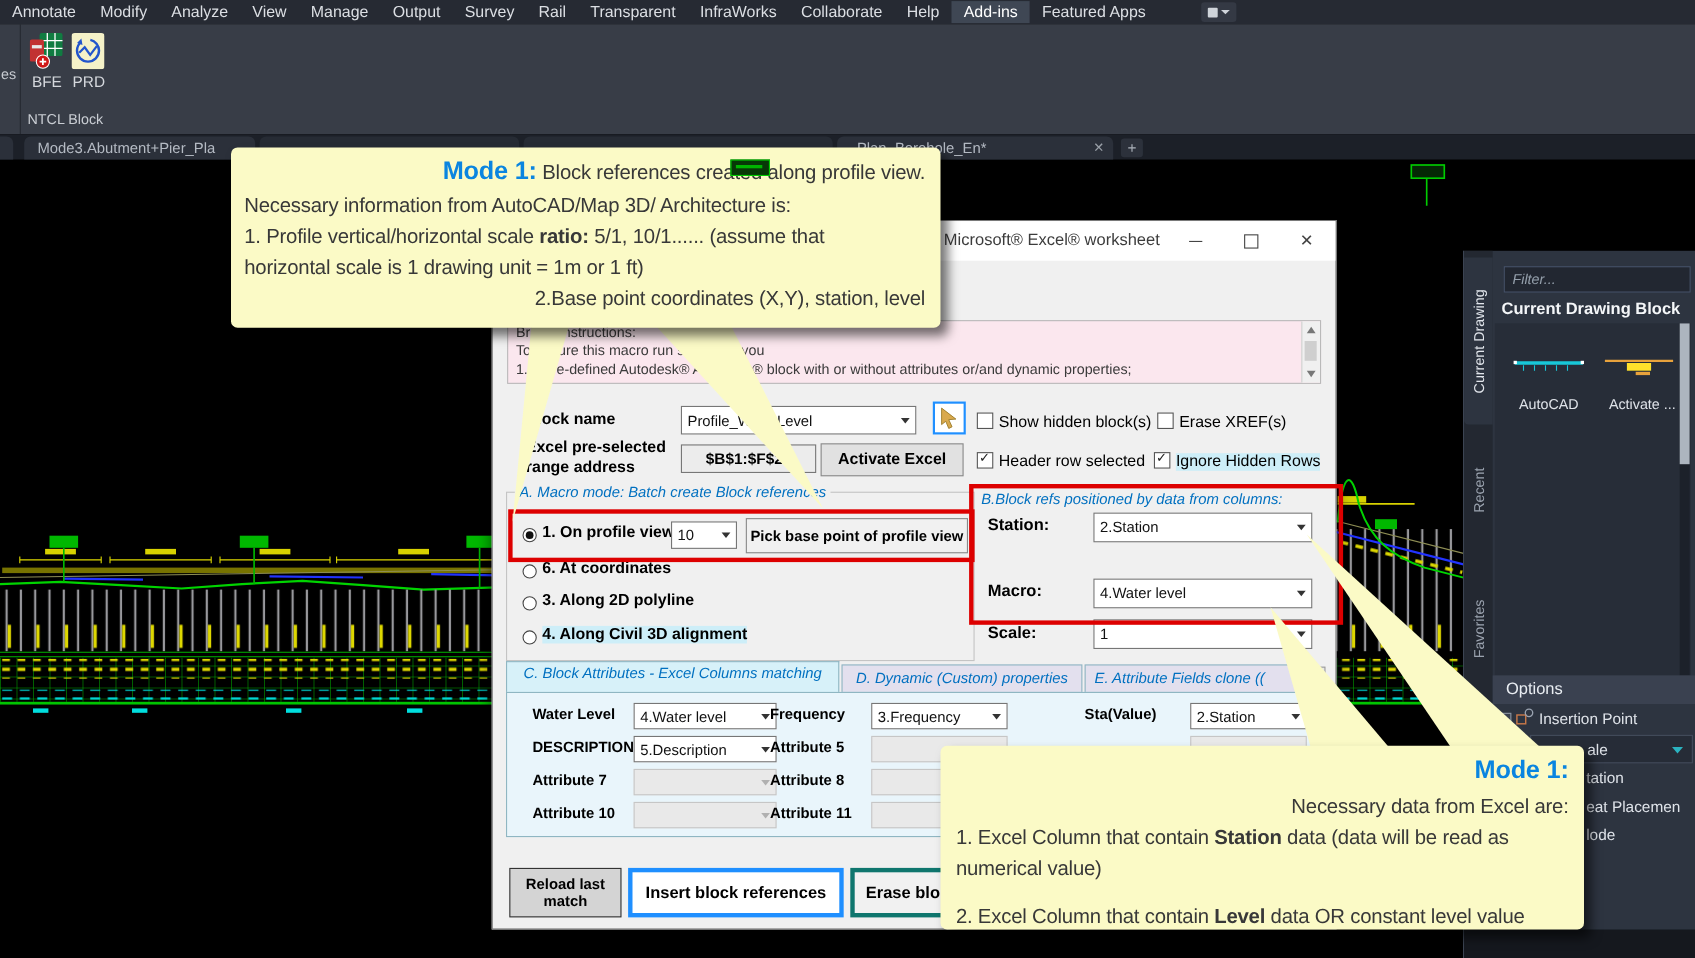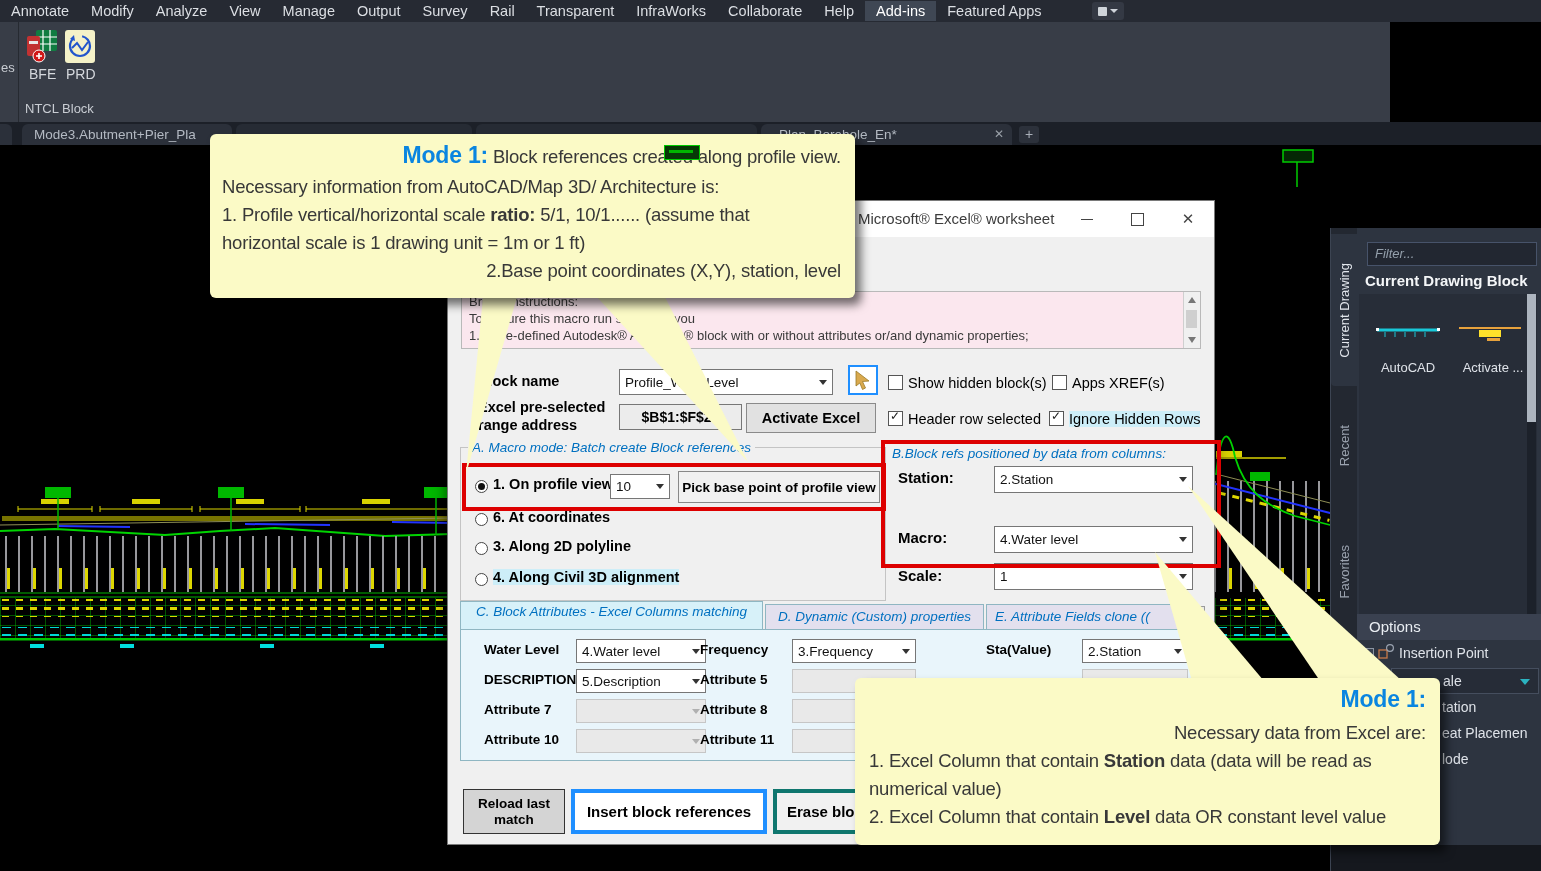--- a/index.html
+++ b/index.html
@@ -10,21 +10,21 @@
   #menubar{position:absolute;left:0;top:0;width:1541px;height:22px;background:#262a33;
            display:flex;align-items:center;z-index:6;text-align:center;}
   .menu-item{color:#dcdfe4;font-size:14.5px;padding:2px 11px;white-space:nowrap;}
   .menu-item.active{background:#3f4754;color:#fff;}
   #menu-extra{position:absolute;left:1092px;top:2px;width:32px;height:18px;background:#343944;
               border-radius:3px;display:flex;align-items:center;justify-content:center;gap:3px;}
   #menu-extra .sq{width:9px;height:9px;background:#cfd4da;border-radius:1px;}
   #menu-extra .car{width:0;height:0;border-left:4px solid transparent;border-right:4px solid transparent;border-top:4px solid #cfd4da;}
 
   
-  #ribbon{position:absolute;left:0;top:22px;width:1390px;height:100px;background:#383d47;z-index:6;}
+  #ribbon{position:absolute;left:0;top:22px;width:1541px;height:100px;background:#383d47;z-index:6;}
   #ribbon .vsep{position:absolute;left:18px;top:0;width:1px;height:100px;background:#262a31;}
   .ribbon-label{position:absolute;color:#d5d8dd;font-size:14px;}
   #ntcl{position:absolute;left:25px;top:79px;color:#c9cdd3;font-size:13px;}
   #clip-es{position:absolute;left:1px;top:38px;color:#c8ccd2;font-size:13px;}
 
   
   #tabbar{position:absolute;left:0;top:122px;width:1541px;height:23px;background:#1c2028;z-index:6;}
   .dtab{position:absolute;top:2px;height:21px;border-radius:6px 6px 0 0;background:#262b34;}
   .dtab.lit{background:#2b303a;}
   .dtab .t{position:absolute;left:12px;top:3px;font-size:13.5px;color:#b4bac3;white-space:nowrap;overflow:hidden;}
@@ -365,21 +365,21 @@
     <div class="combo" style="left:171px;top:168px;width:214px;height:26px;">
       <span>Profile_WaterLevel</span>
         <span class="chev"></span>
     </div>
     <div id="btn-pick">
       <svg width="20" height="20" viewBox="0 0 20 20">
         <path d="M3 1 L16 11 L9.5 11.5 L12.5 18 L9.5 19.5 L6.8 13 L3 16 Z" fill="#d9a94e" stroke="#9a7a26" stroke-width="0.8"></path>
       </svg>
     </div>
     <span class="cbrow" style="left:440px;top:172px;"><span class="cb"></span><span>Show hidden block(s)</span></span>
-    <span class="cbrow" style="left:604px;top:172px;"><span class="cb"></span><span>Apps XREF(s)</span></span>
+    <span class="cbrow" style="left:604px;top:172px;"><span class="cb"></span><span>Erase XREF(s)</span></span>
 
     <span class="lbl" style="left:30px;top:198px;">Excel pre-selected</span>
     <span class="lbl" style="left:30px;top:216px;">range address</span>
     <div id="range-box">$B$1:$F$27</div>
     <div id="btn-activate">Activate Excel</div>
     <span class="cbrow" style="left:440px;top:208px;"><span class="cb on"></span><span>Header row selected</span></span>
     <span class="cbrow" style="left:601px;top:208px;"><span class="cb on"></span><span class="hilite">Ignore Hidden Rows</span></span>
 
     <div id="groupA"></div>
     <span id="groupA-legend" class="blue-it">A. Macro mode: Batch create Block references</span>
@@ -490,20 +490,20 @@
     <div class="co-line" style="left:12px;top:70px;"><span>1. Profile vertical/horizontal scale </span><b>ratio:</b><span> 5/1, 10/1...... (assume that</span></div>
     <div class="co-line" style="left:12px;top:98px;">horizontal scale is 1 drawing unit = 1m or 1 ft)</div>
     <div class="co-line" style="right:14px;top:126px;">2.Base point coordinates (X,Y), station, level</div>
   </div>
 
   <div class="callout" style="left:855px;top:678px;width:585px;height:167px;">
     <div class="co-line co-head" style="right:14px;top:8px;">Mode 1:</div>
     <div class="co-line" style="right:14px;top:44px;">Necessary data from Excel are:</div>
     <div class="co-line" style="left:14px;top:72px;"><span>1. Excel Column that contain </span><b>Station</b><span> data (data will be read as</span></div>
     <div class="co-line" style="left:14px;top:100px;">numerical value)</div>
-    <div class="co-line" style="left:14px;top:128px;"><span>2. Excel Column that contain </span><b>Level</b><span> data OR constant level value</span></div>
+    <div class="co-line" style="left:14px;top:144px;"><span>2. Excel Column that contain </span><b>Level</b><span> data OR constant level value</span></div>
   </div>
 
   <div id="topsign">
       <i></i>
     </div>
 
 </div>
 
 </body></html>

